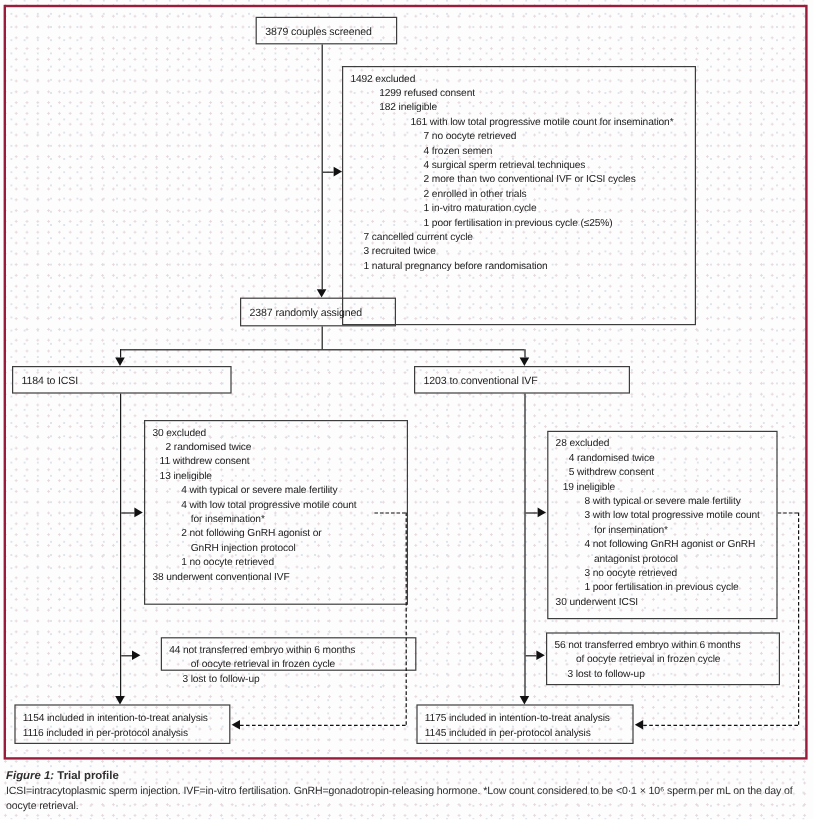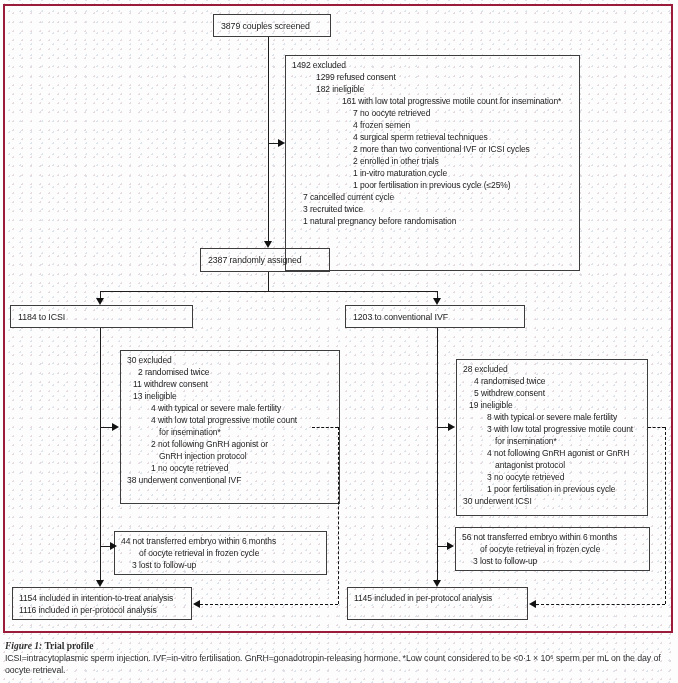--- a/index.html
+++ b/index.html
@@ -27,21 +27,21 @@
   .i4{padding-left:61px;}
   .hl{position:absolute;height:1px;background:#1d1d1d;}
   .vl{position:absolute;width:1px;background:#1d1d1d;}
   .hd{position:absolute;height:0;border-top:1px dashed #111;}
   .vd{position:absolute;width:0;border-left:1px dashed #111;}
   .ah{position:absolute;width:0;height:0;}
   .ah.down{border-left:4px solid transparent;border-right:4px solid transparent;border-top:7px solid #111;}
   .ah.right{border-top:4px solid transparent;border-bottom:4px solid transparent;border-left:7px solid #111;}
   .ah.left{border-top:4px solid transparent;border-bottom:4px solid transparent;border-right:7px solid #111;}
   .caption{position:absolute;left:5px;top:641px;width:668px;color:#2e2e2e;}
-  .cap-head{font-size:9.5px;font-weight:bold;margin-bottom:2px;font-family:Liberation Serif, serif;}
+  .cap-head{font-size:9.5px;font-weight:bold;margin-bottom:2px;}
   .cap-label{font-style:italic;}
   .cap-note{font-size:8.8px;line-height:11.5px;letter-spacing:-0.1px;}
 </style>
 </head>
 <body>
 
 <div id="canvas">
   <div class="frame" style="border-color: rgb(154, 28, 58);"></div>
 
   <div class="bx single" style="left:213px;top:14px;width:118px;height:23px;">3879 couples screened</div>
@@ -91,38 +91,39 @@
       <div class="ln i2">8 with typical or severe male fertility</div>
       <div class="ln i2">3 with low total progressive motile count</div>
       <div class="ln ic">for insemination*</div>
       <div class="ln i2">4 not following GnRH agonist or GnRH</div>
       <div class="ln ic">antagonist protocol</div>
       <div class="ln i2">3 no oocyte retrieved</div>
       <div class="ln i2">1 poor fertilisation in previous cycle</div>
       <div class="ln i0">30 underwent ICSI</div>
     </div>
 
-  <div class="bx" style="left:114px;top:531px;width:213px;height:44px;">
+  <div class="bx" style="left:134px;top:531px;width:213px;height:28px;">
       <div class="ln i0">44 not transferred embryo within 6 months</div>
       <div class="ln iw">of oocyte retrieval in frozen cycle</div>
       <div class="ln i1">3 lost to follow-up</div>
     </div>
 
   <div class="bx" style="left:455px;top:527px;width:195px;height:44px;">
       <div class="ln i0">56 not transferred embryo within 6 months</div>
       <div class="ln iw">of oocyte retrieval in frozen cycle</div>
       <div class="ln i1">3 lost to follow-up</div>
     </div>
 
   <div class="bx" style="left:12px;top:587px;width:180px;height:33px;padding-top:4px;">
       <div class="ln i0">1154 included in intention-to-treat analysis</div>
       <div class="ln i0">1116 included in per-protocol analysis</div>
     </div>
 
   <div class="bx" style="left:347px;top:587px;width:181px;height:33px;padding-top:4px;">
+      <div class="ln i0">1175 included in intention-to-treat analysis</div>
       <div class="ln i0">1145 included in per-protocol analysis</div>
     </div>
 
   <div class="vl" style="left:268px;top:37px;height:204px;"></div>
   <div class="ah down" style="left:264px;top:241px;"></div>
   <div class="hl" style="left:269px;top:143px;width:9px;"></div>
   <div class="ah right" style="left:278px;top:139px;"></div>
 
   <div class="vl" style="left:268px;top:272px;height:19px;"></div>
   <div class="hl" style="left:100px;top:291px;width:337px;"></div>

